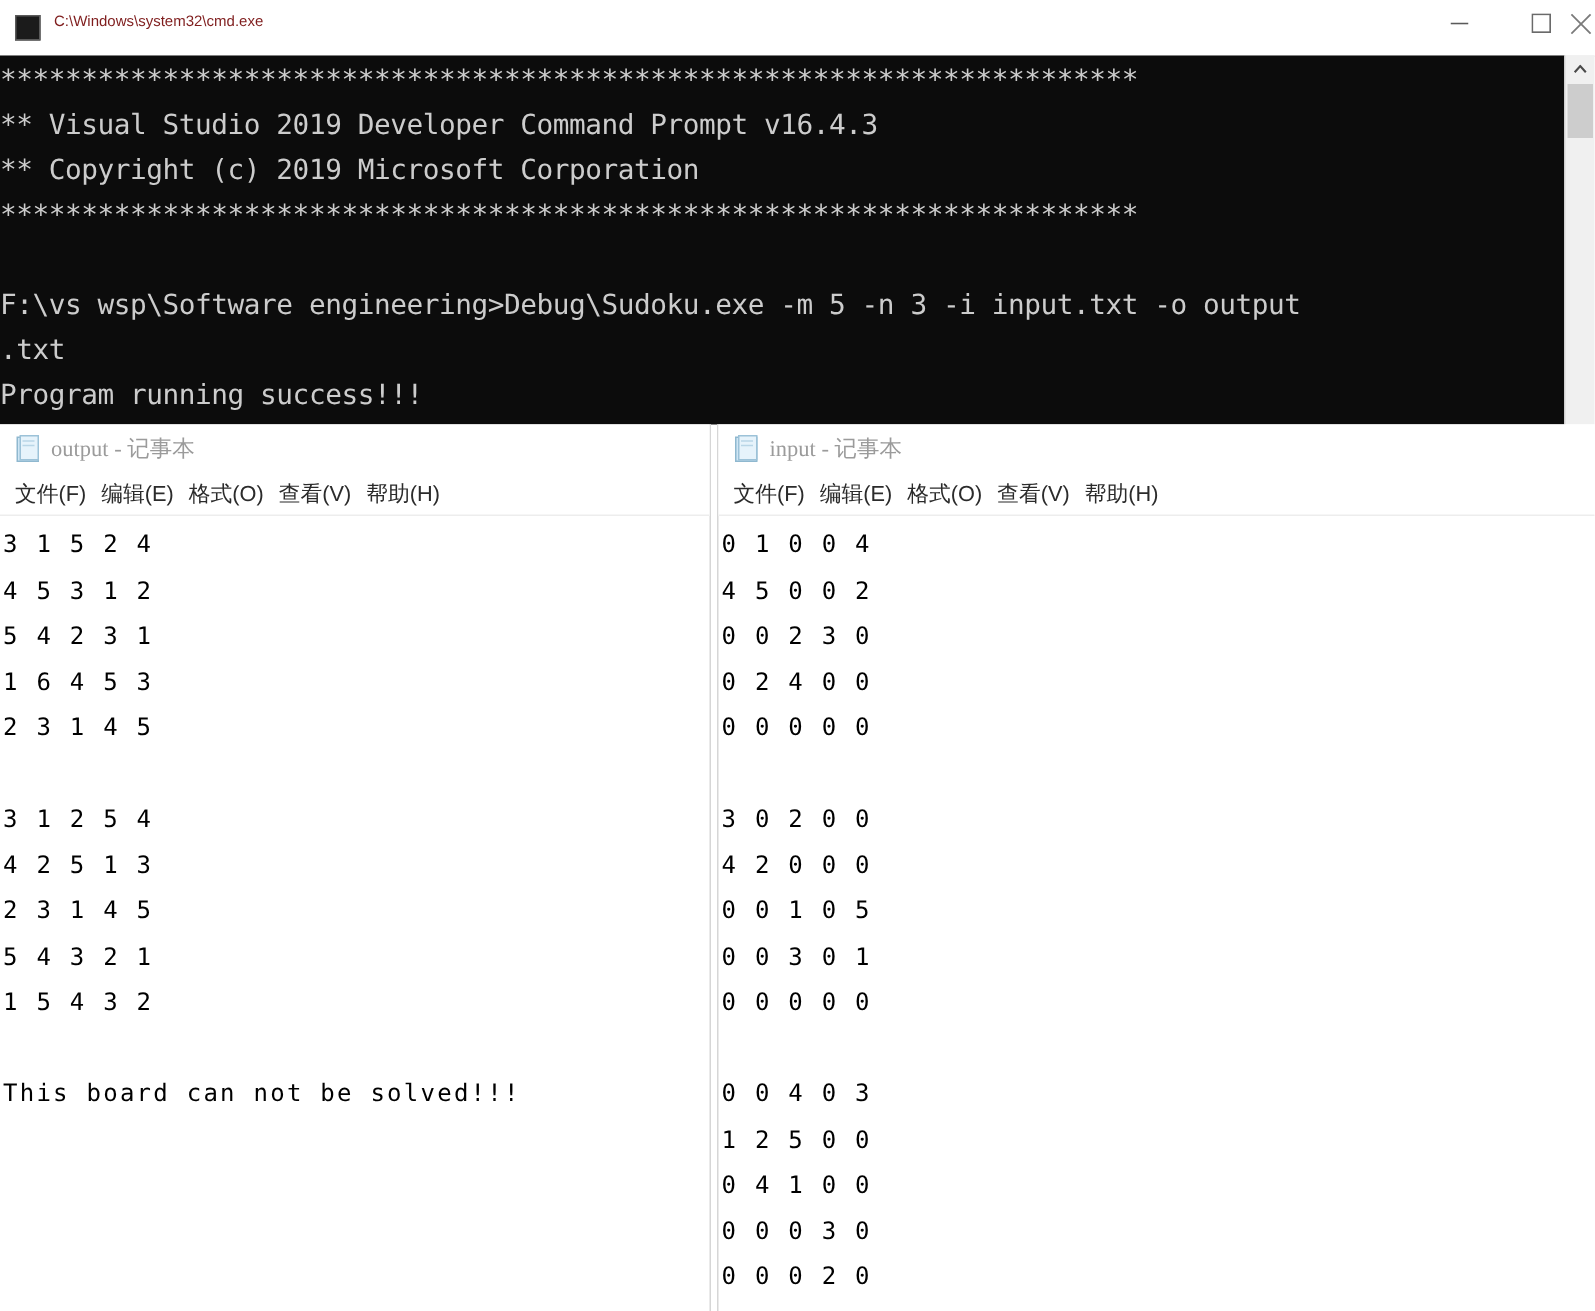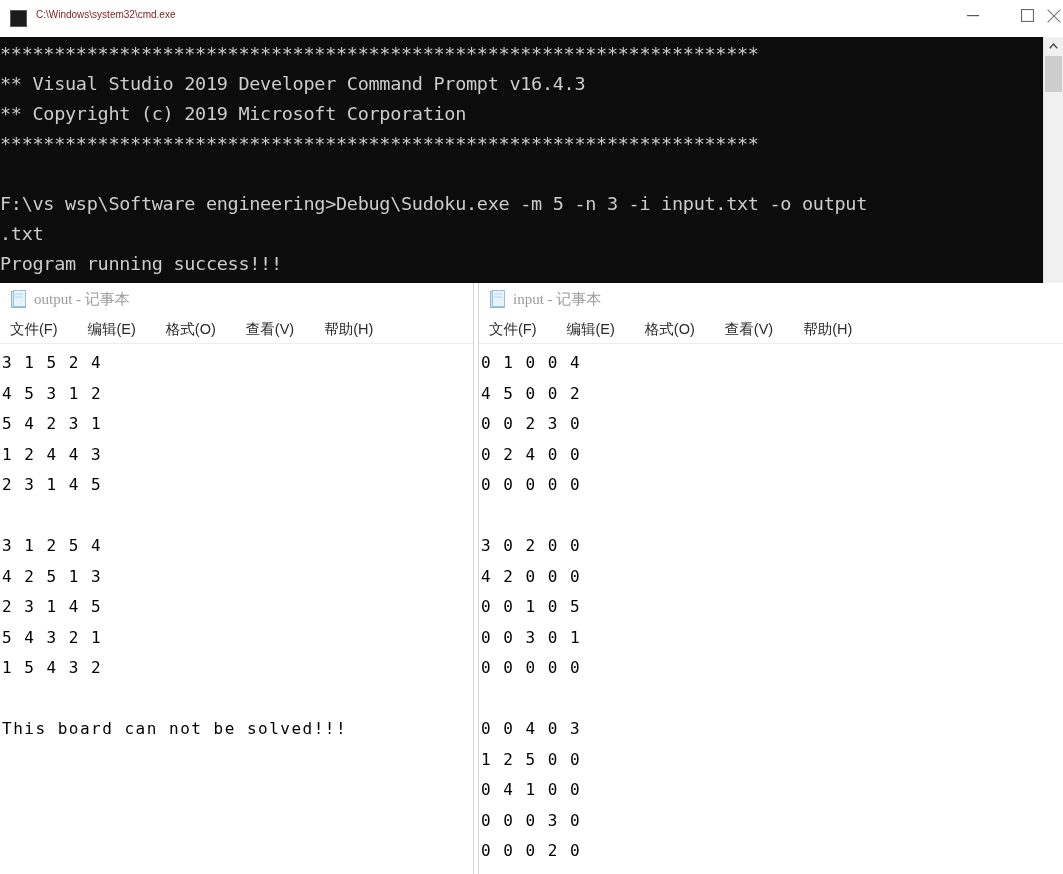--- a/index.html
+++ b/index.html
@@ -149,21 +149,21 @@
     white-space: nowrap;
   }
   .np-menubar {
     position: relative;
     height: 27px;
     background: #ffffff;
     border-bottom: 1px solid #ededed;
     padding-left: 7px;
     display: flex;
     align-items: center;
-    gap: 24px;
+    gap: 4px;
   }
   .np-menu-item {
     font-size: 14.5px;
     color: #2b2b2b;
     font-family: "Liberation Sans", sans-serif;
     padding: 1px 3px;
     white-space: nowrap;
   }
   .np-content {
     position: relative;
@@ -238,21 +238,21 @@
     </span>
     <span class="np-title-text">output - 记事本</span>
   </div>
   <div class="np-menubar">
     <span class="np-menu-item">文件(F)</span>
     <span class="np-menu-item">编辑(E)</span>
     <span class="np-menu-item">格式(O)</span>
     <span class="np-menu-item">查看(V)</span>
     <span class="np-menu-item">帮助(H)</span>
   </div>
-  <div class="np-content"><div>3 1 5 2 4</div><div>4 5 3 1 2</div><div>5 4 2 3 1</div><div>1 2 4 4 3</div><div>2 3 1 4 5</div><div class="blankline">&nbsp;</div><div>3 1 2 5 4</div><div>4 2 5 1 3</div><div>2 3 1 4 5</div><div>5 4 3 2 1</div><div>1 5 4 3 2</div><div class="blankline">&nbsp;</div><div>This board can not be solved!!!</div></div>
+  <div class="np-content"><div>3 1 5 2 4</div><div>4 5 3 1 2</div><div>5 4 2 3 1</div><div>1 6 4 5 3</div><div>2 3 1 4 5</div><div class="blankline">&nbsp;</div><div>3 1 2 5 4</div><div>4 2 5 1 3</div><div>2 3 1 4 5</div><div>5 4 3 2 1</div><div>1 5 4 3 2</div><div class="blankline">&nbsp;</div><div>This board can not be solved!!!</div></div>
 </div>
 
 <div class="notepad" id="notepad-input">
   <div class="np-titlebar">
     <span class="np-icon">
       <svg width="18" height="19" viewBox="0 0 18 19">
         <rect x="1.5" y="1.5" width="14" height="16" fill="#cfe6f5" stroke="#8fb8cf" stroke-width="1"></rect>
         <rect x="3.5" y="0.5" width="12" height="16" fill="#e6f3fb" stroke="#9cc2d8" stroke-width="1"></rect>
         <line x1="5" y1="4" x2="13" y2="4" stroke="#b9d6e7" stroke-width="1"></line>
         <line x1="5" y1="7" x2="13" y2="7" stroke="#b9d6e7" stroke-width="1"></line>

